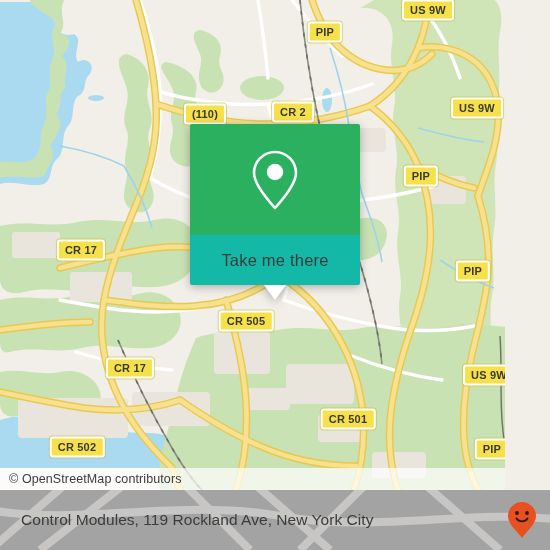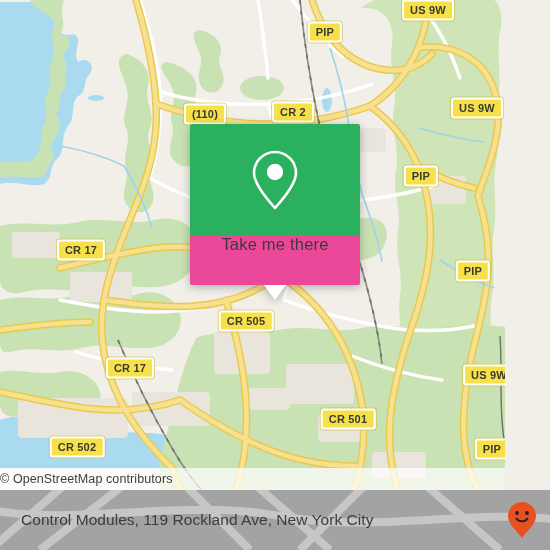--- a/index.html
+++ b/index.html
@@ -38,42 +38,42 @@
     transform:translate(-50%,-50%);
   }
 
   
   #attrib{
     position:absolute;left:0;bottom:0;
     width:550px;height:22px;
     background:rgba(255,255,255,.72);
     display:flex;align-items:center;
     font-size:12.5px;color:#3c3c3c;
-    box-sizing:border-box;
+    padding-left:9px;box-sizing:border-box;
     letter-spacing:.1px;
   }
 
   
   #popup{
     position:absolute;
     left:190px;top:124px;
     width:170px;
     filter:drop-shadow(0 2px 5px rgba(0,0,0,.28));
   }
   #popup-head{
     background:#2ab05f;
     height:111px;
     border-radius:2px 2px 0 0;
     display:flex;align-items:center;justify-content:center;
   }
   #popup-foot{
-    background:#ec4899;
+    background:#14b8a6;
     height:50px;
     border-radius:0 0 2px 2px;
-    display:flex;align-items:flex-start;justify-content:center;
+    display:flex;align-items:center;justify-content:center;
     font-size:16.5px;color:#3b3b3b;
     letter-spacing:.2px;
   }
   #popup-tail{
     position:absolute;left:50%;top:161px;
     margin-left:-11px;
     width:0;height:0;
     border-left:11px solid transparent;
     border-right:11px solid transparent;
     border-top:15px solid #ffffff;

